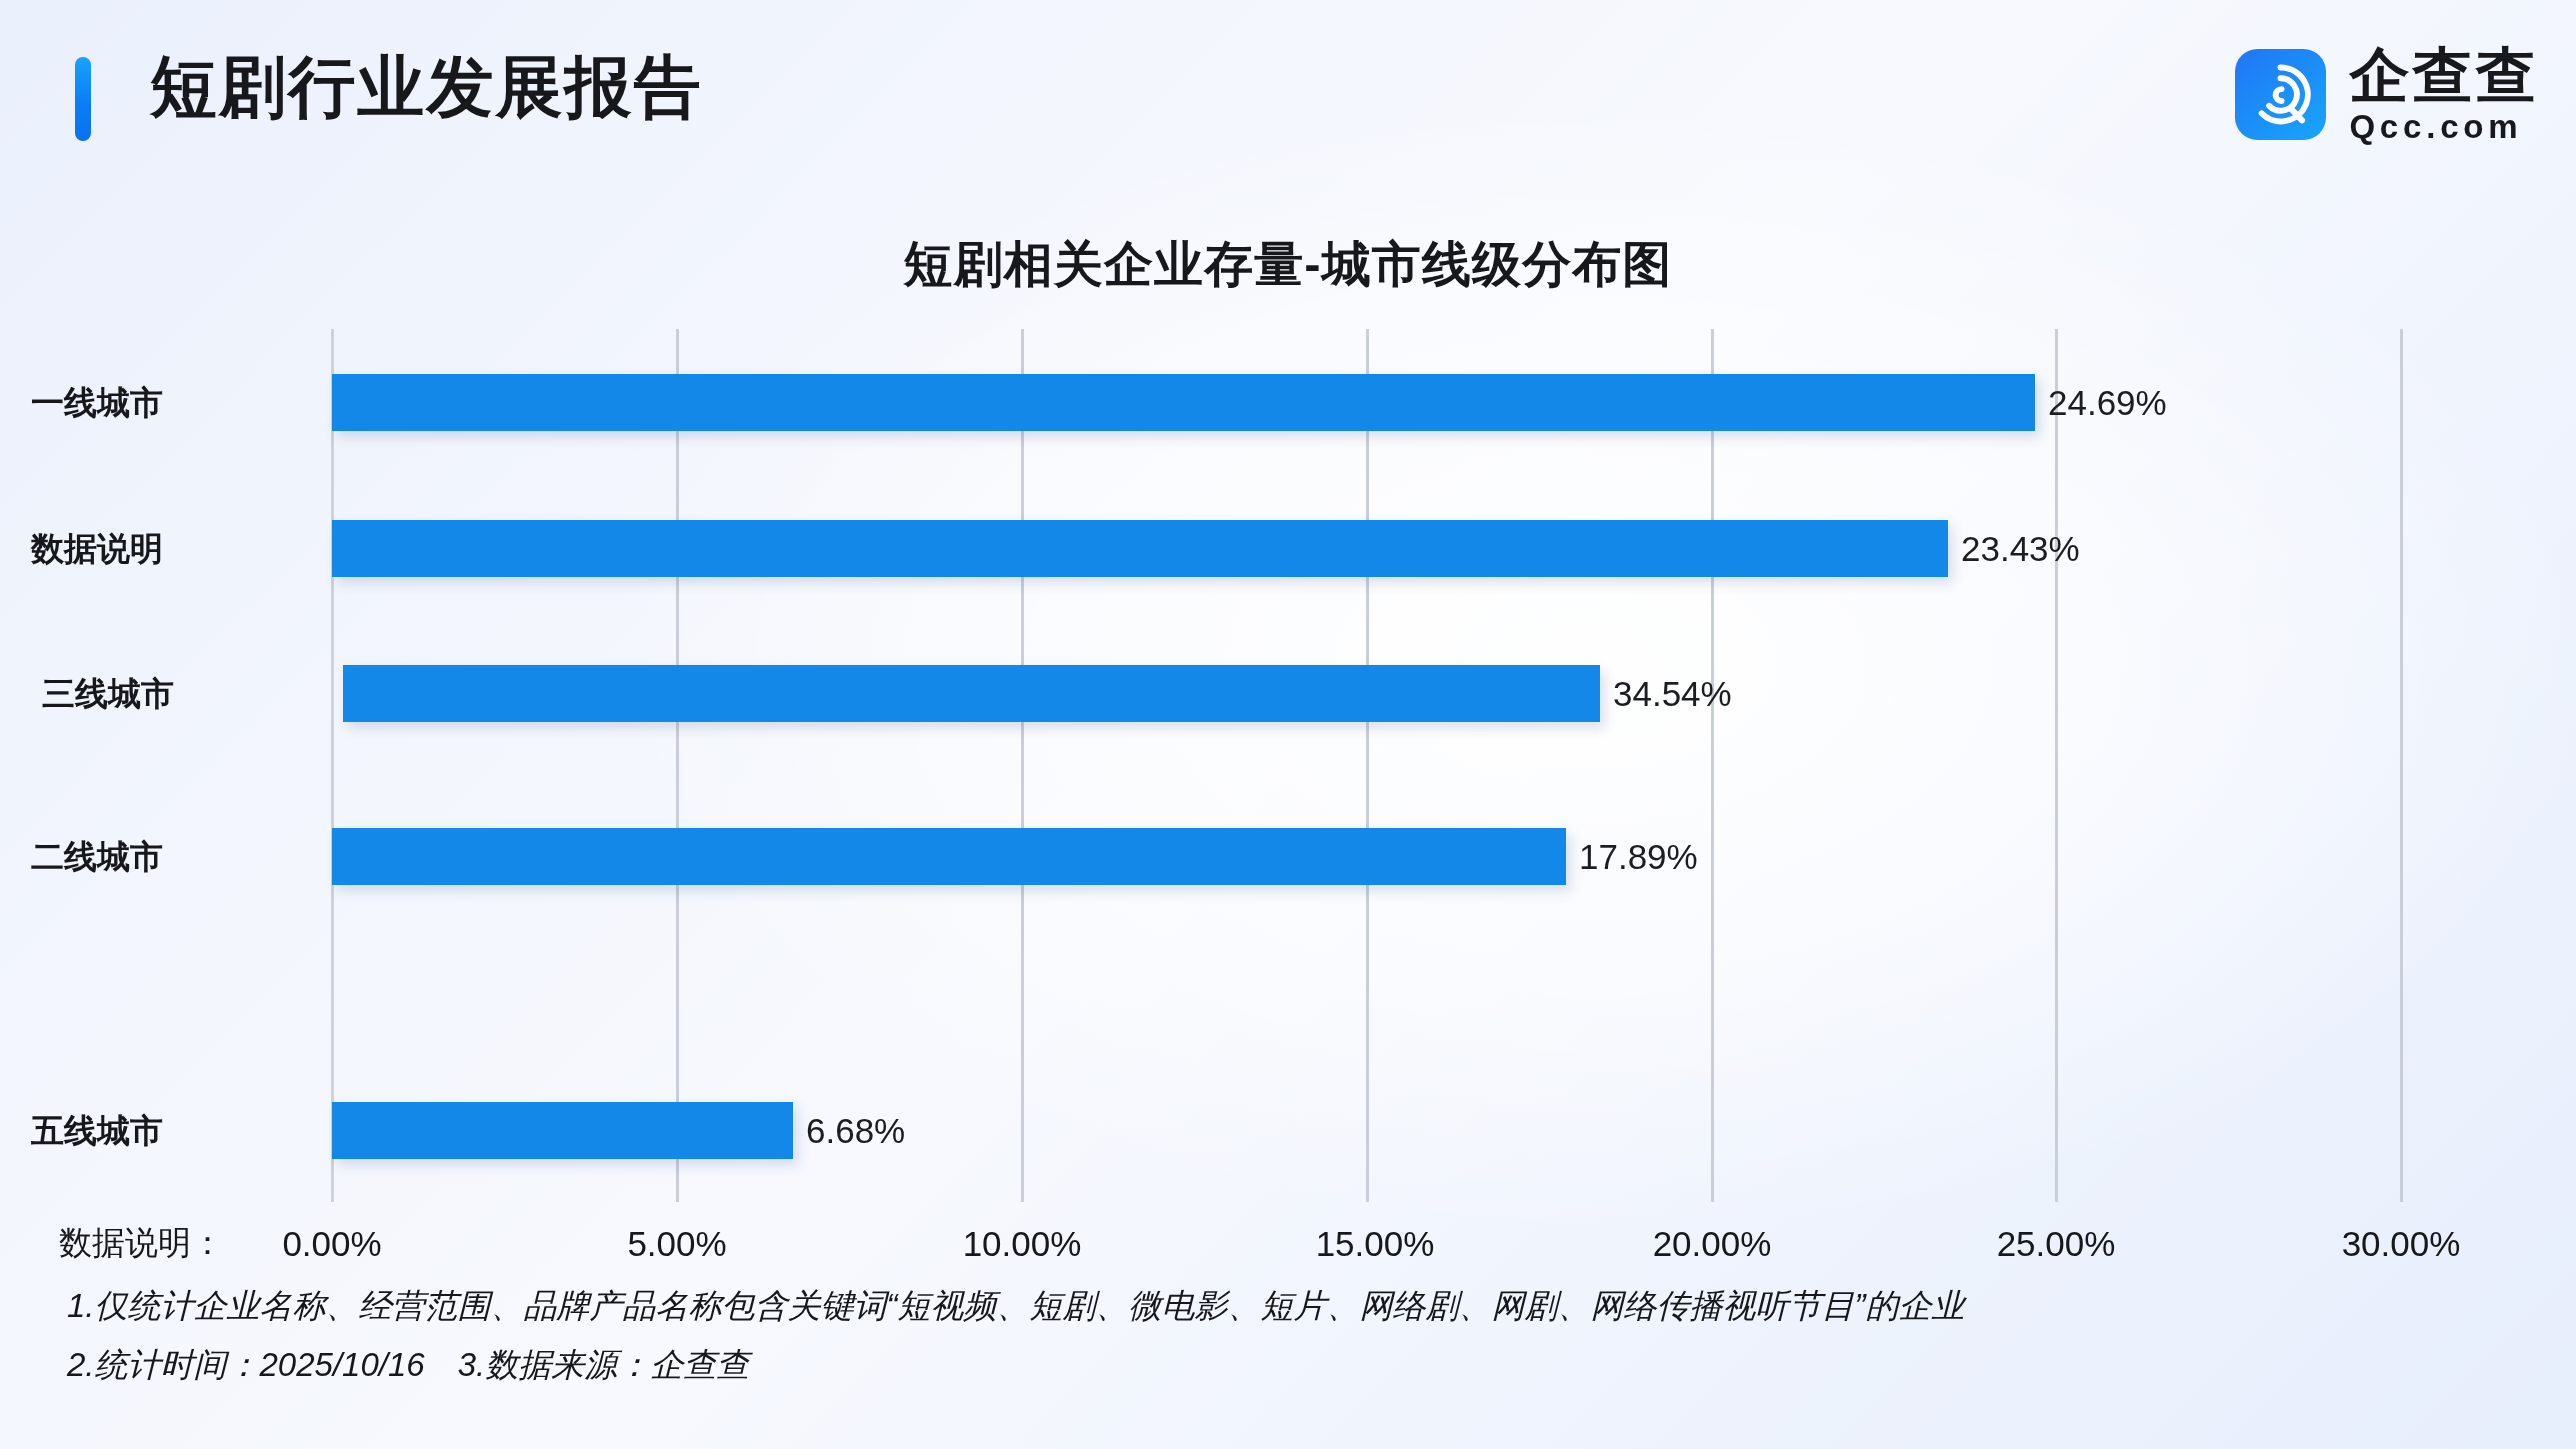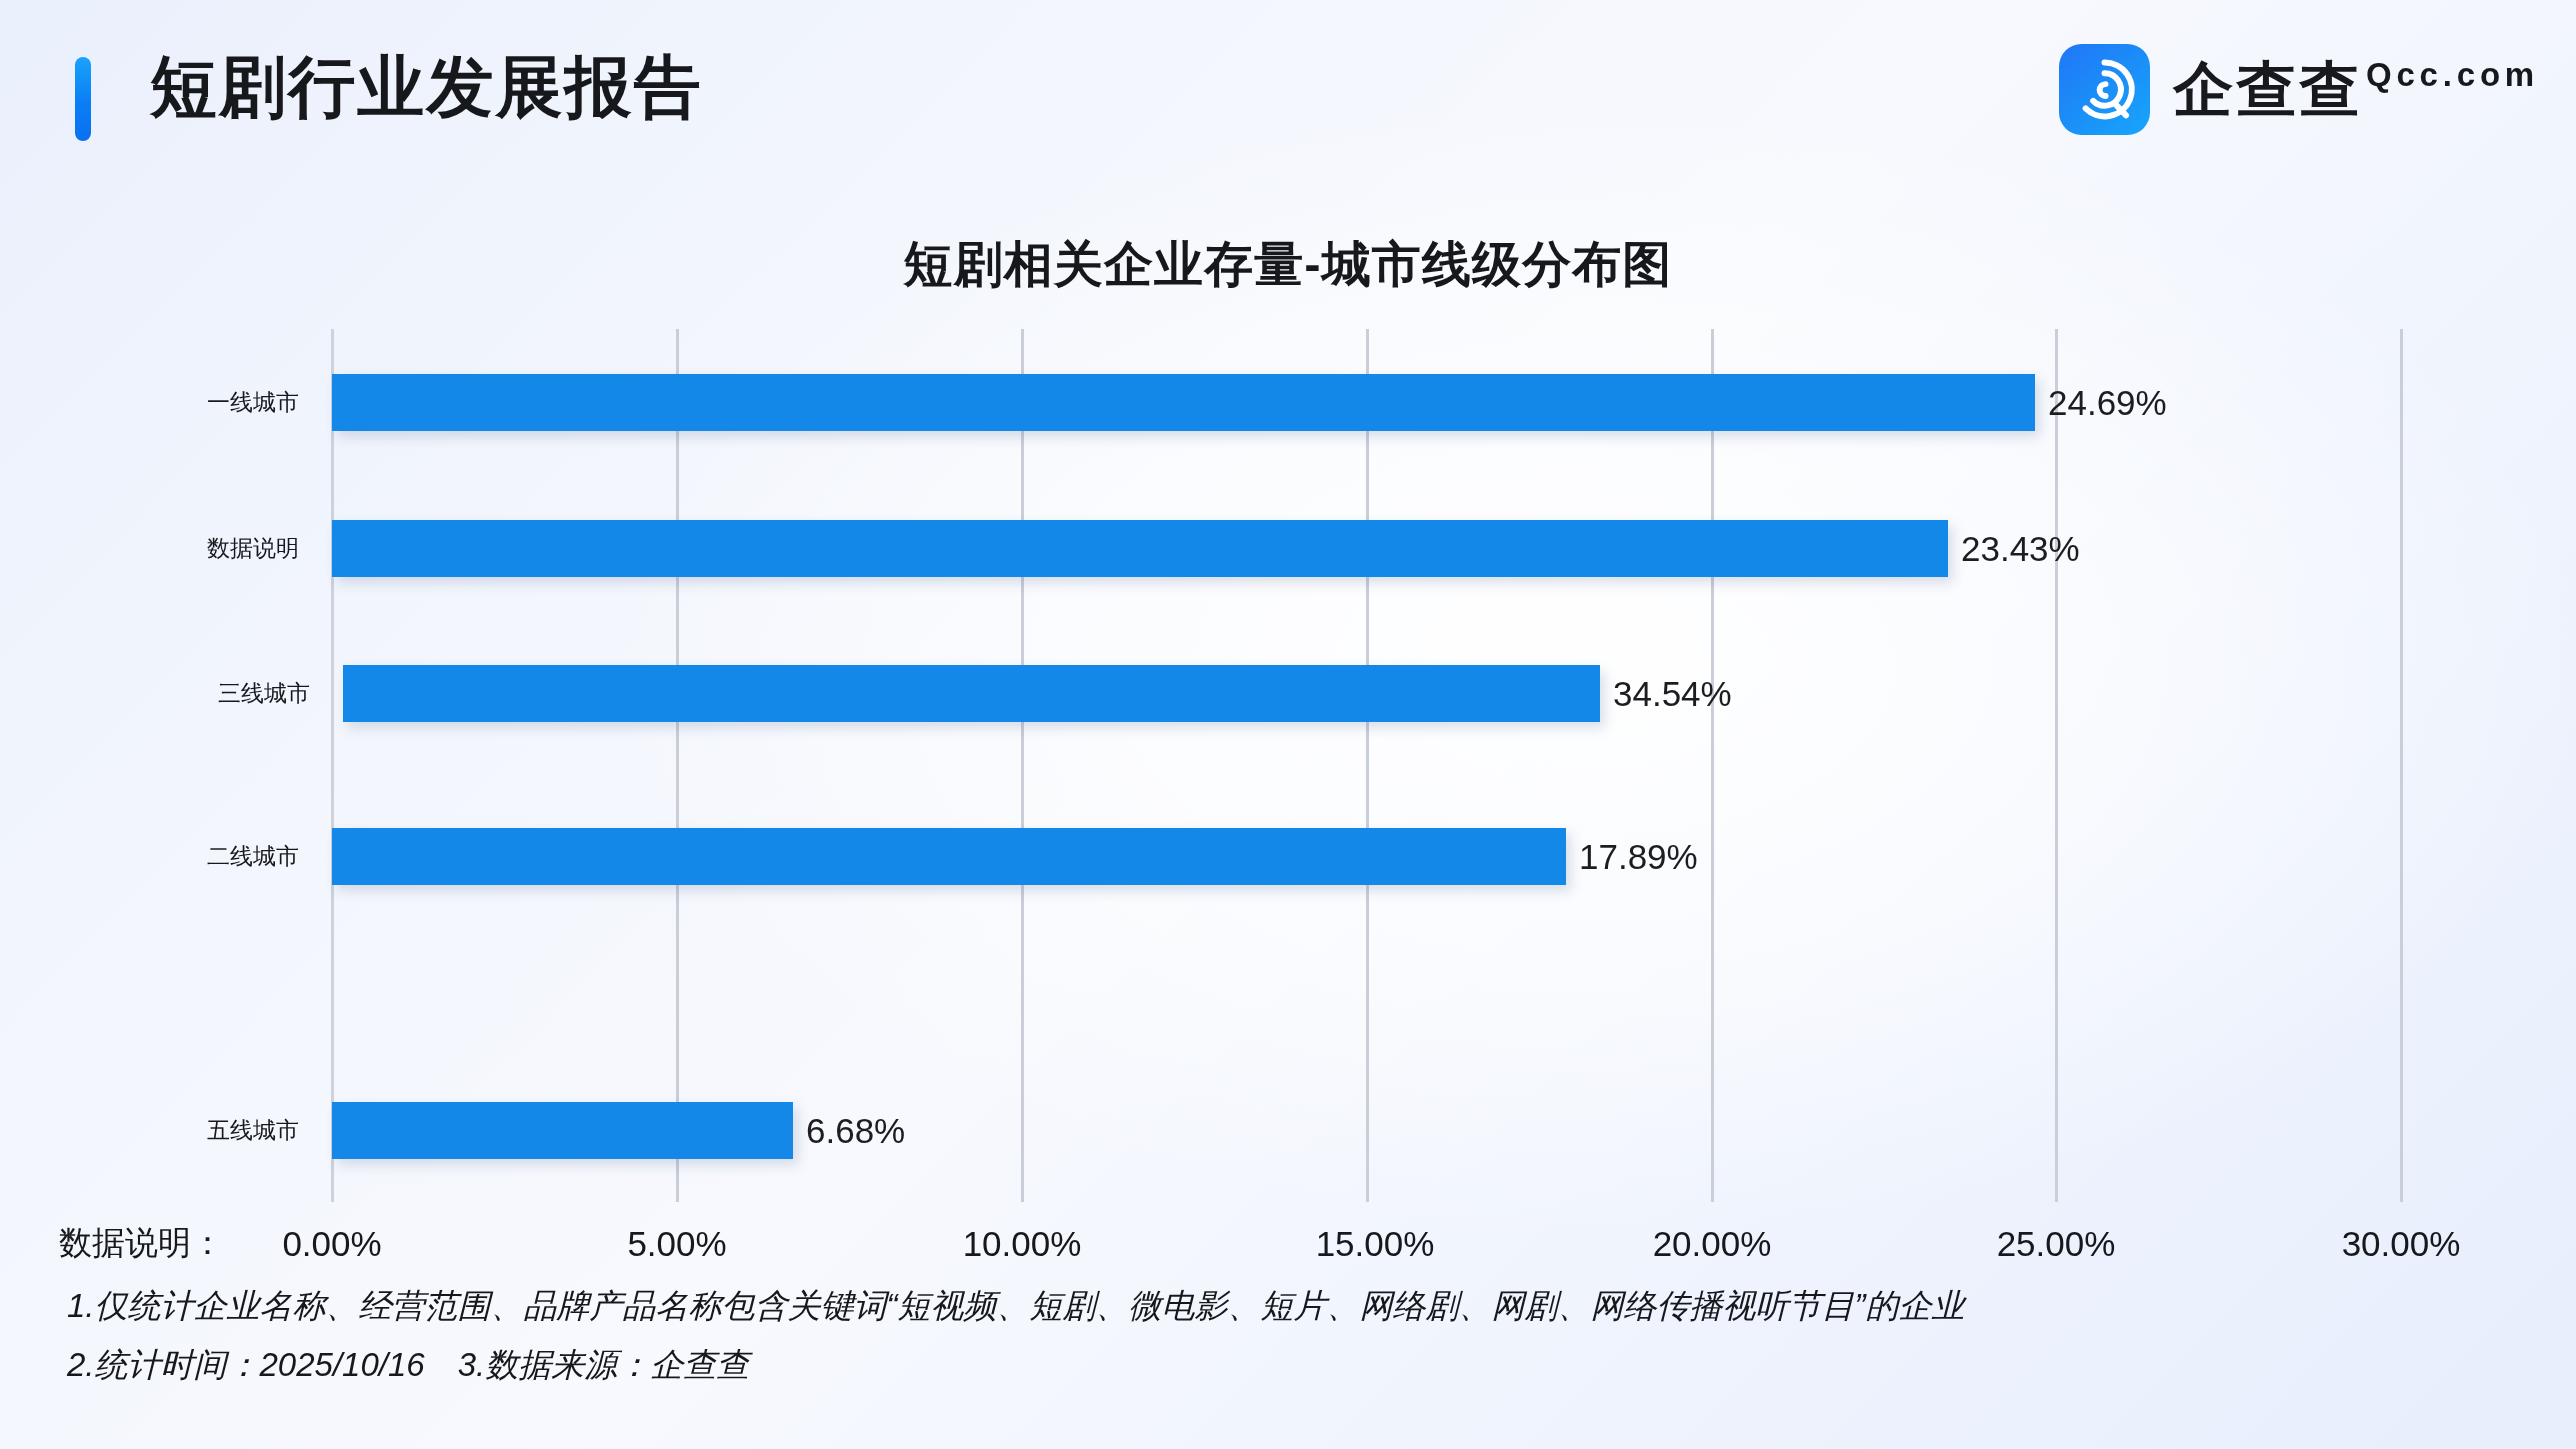--- a/index.html
+++ b/index.html
@@ -68,21 +68,21 @@
     border-radius: 22.5px;
     background: linear-gradient(140deg, #2176f7 0%, #1b8df8 48%, #17a6fb 100%);
     display: flex;
     align-items: center;
     justify-content: center;
     flex: none;
   }
   .brand-mark svg { display:block; }
   .brand-words {
     display: flex;
-    flex-direction: row;
+    flex-direction: column;
     justify-content: center;
     gap: 3.2px;
   }
   .brand-cn {
     font-size: 60px;
     font-weight: 700;
     color: #17191d;
     letter-spacing: 3.2px;
     line-height: 1.05;
     white-space: nowrap;
@@ -150,25 +150,25 @@
     margin-left: 13px;
     white-space: nowrap;
     line-height: 1;
     flex: none;
   }
 
   .cat-label {
     position: absolute;
     left: -301px;
     width: 268px;
-    text-align: right;
-    font-size: 23px;
-    color: #16181c;
-    white-space: nowrap;
-    line-height: 1;
+    font-size: 33px;
+    color: #16181c;
+    white-space: nowrap;
+    line-height: 1;
+    font-weight: bold;
   }
 
   .xtick {
     position: absolute;
     top: 897px;
     font-size: 35px;
     color: #16181c;
     white-space: nowrap;
     transform: translateX(-50%);
     line-height: 1;

